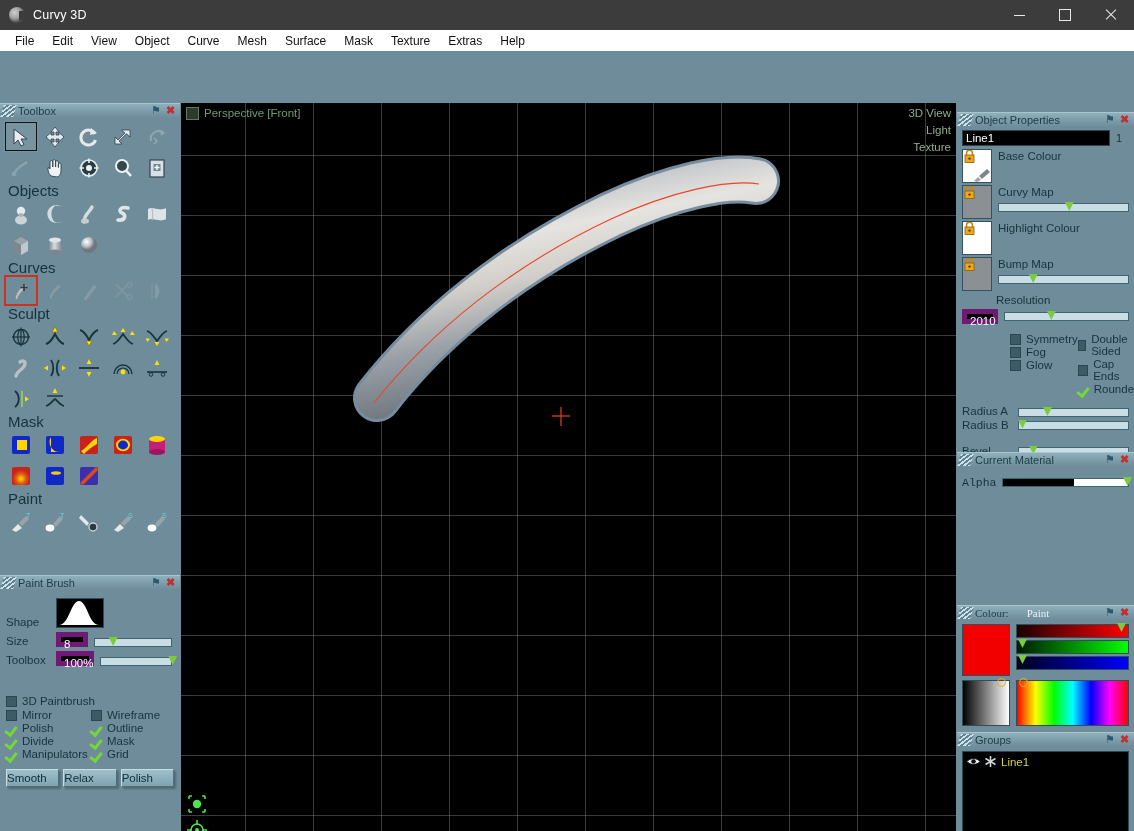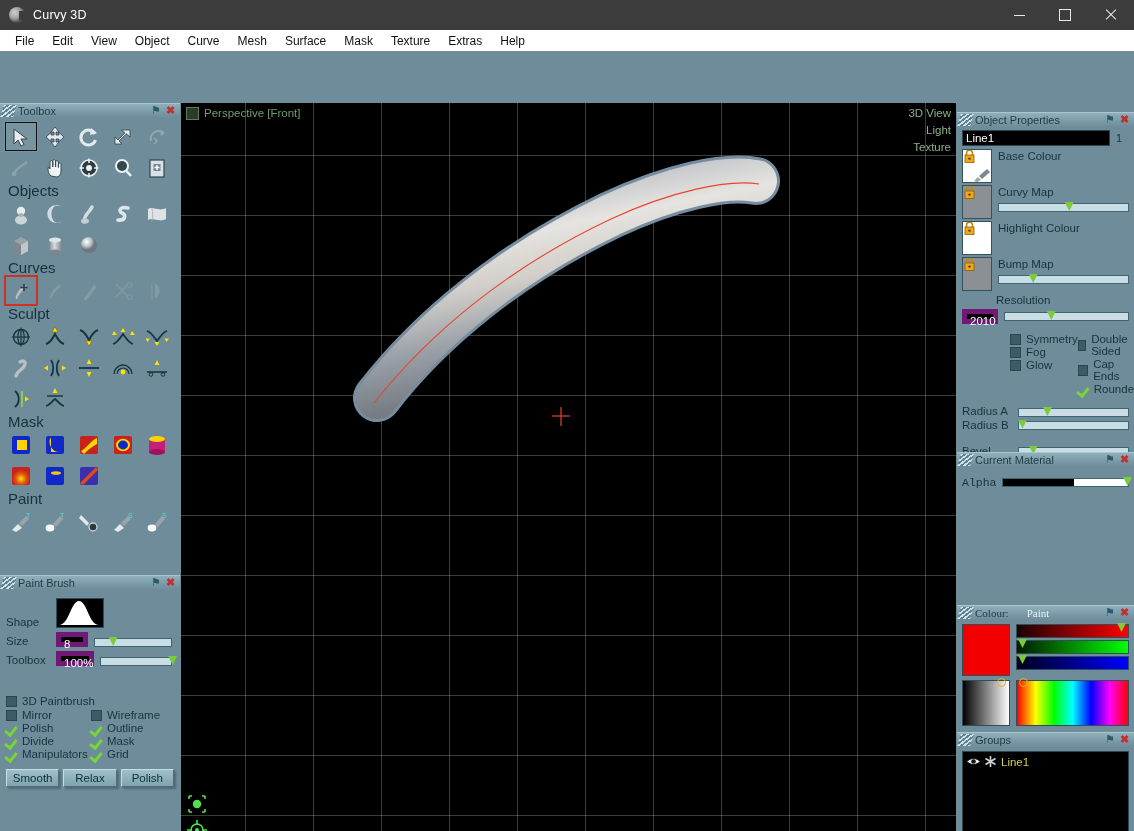--- a/index.html
+++ b/index.html
@@ -114,21 +114,21 @@
     width:11px;height:11px;background:#3c5b67;border:1px solid #2a4651;
     margin-right:5px;display:inline-block;position:relative;box-sizing:border-box;
   }
   .cbox.on{background:transparent;border:none;}
   .cbox.on:before{
     content:"";position:absolute;left:1px;top:1px;width:5px;height:9px;
     border:solid #74d63a;border-width:0 3px 3px 0;transform:rotate(38deg);
   }
   .btnrow{display:flex;gap:4px;margin-top:8px;}
   .btn3d{
-    flex:1;font-size:11.5px;color:#0f2d37;text-align:center;padding:2px 0;
+    flex:1;font-size:11.5px;color:#0f2d37;text-align:left;padding:2px 0;
     background:linear-gradient(180deg,#9fc0cb,#7fa3b0);
     border:1px solid #c6dde5;border-right-color:#4a6f7d;border-bottom-color:#4a6f7d;
     box-shadow:2px 2px 2px rgba(0,0,0,.25);
   }
 
   
   #viewport{
     position:absolute;left:181px;top:52px;width:775px;height:759px;
     background:#000;overflow:hidden;
   }

